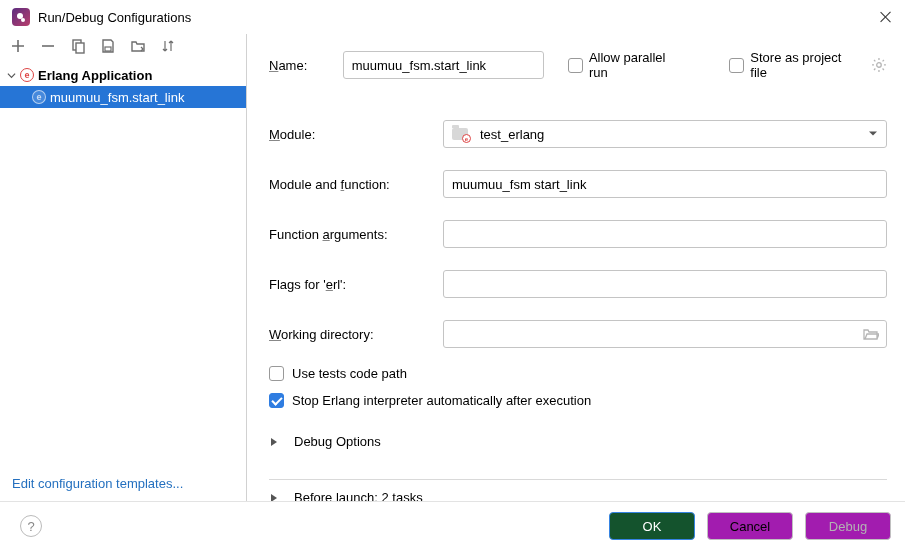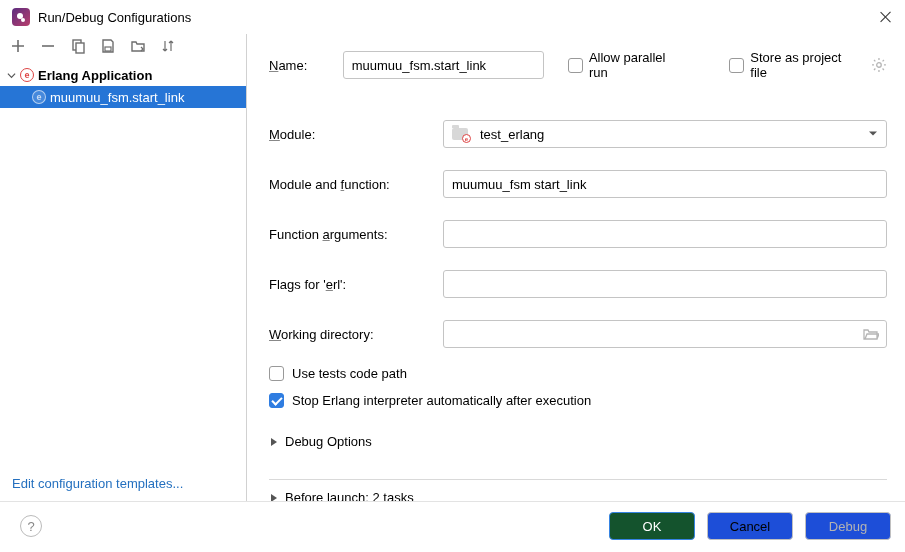--- a/index.html
+++ b/index.html
@@ -148,21 +148,21 @@
 .field-with-icon input { width:100%; }
 .field-with-icon .folder-open {
   position:absolute; right:8px; top:50%; transform:translateY(-50%);
   width:16px; height:14px; color:#aaa; cursor:pointer;
 }
 
 .checkbox-row { display:flex; align-items:center; gap:8px; margin-left: 0; margin-bottom:12px;}
 .checkbox-row .chk-label {}
 
 .disclosure {
-  display:flex; align-items:center; gap:8px; margin-top:14px; margin-bottom:2px;
+  display:flex; align-items:center; gap:17px; margin-top:14px; margin-bottom:2px;
   cursor:pointer; padding-left:2px;
 }
 .disclosure .tri {
   width:0; height:0; border-top:4px solid transparent; border-bottom:4px solid transparent;
   border-left:6px solid #555;
 }
 hr.sep { border:none; border-top:1px solid #d9d9d9; margin: 28px 0 6px 0;}
 
 .footer {
   display:flex; align-items:center; justify-content:flex-end;
@@ -170,21 +170,21 @@
   border-top:1px solid #e3e3e3;
 }
 .footer .help {
   margin-right:auto;
   width:22px; height:22px; border:1.3px solid #bbb; border-radius:50%;
   display:flex; align-items:center; justify-content:center;
   color:#888; font-size:13px; cursor:pointer; margin-left:6px;
 }
 .btn {
   min-width:86px; height:28px; border:1px solid #c0c0c0; border-radius:4px;
-  background:#1d4ed8; cursor:pointer; font-size:13px; padding:0 16px;
+  background:#a21caf; cursor:pointer; font-size:13px; padding:0 16px;
 }
 .btn.primary { background:#14532d; border-color:#3684e3; color:#fff; font-weight:400;}
 .btn.disabled { color:#b3b3b3; cursor:default;}
 
 
 .combo-folder {
   width:16px; height:12px; background:#d8d8d8; border-radius:2px;
   position:relative;
 }
 .combo-folder::before {

